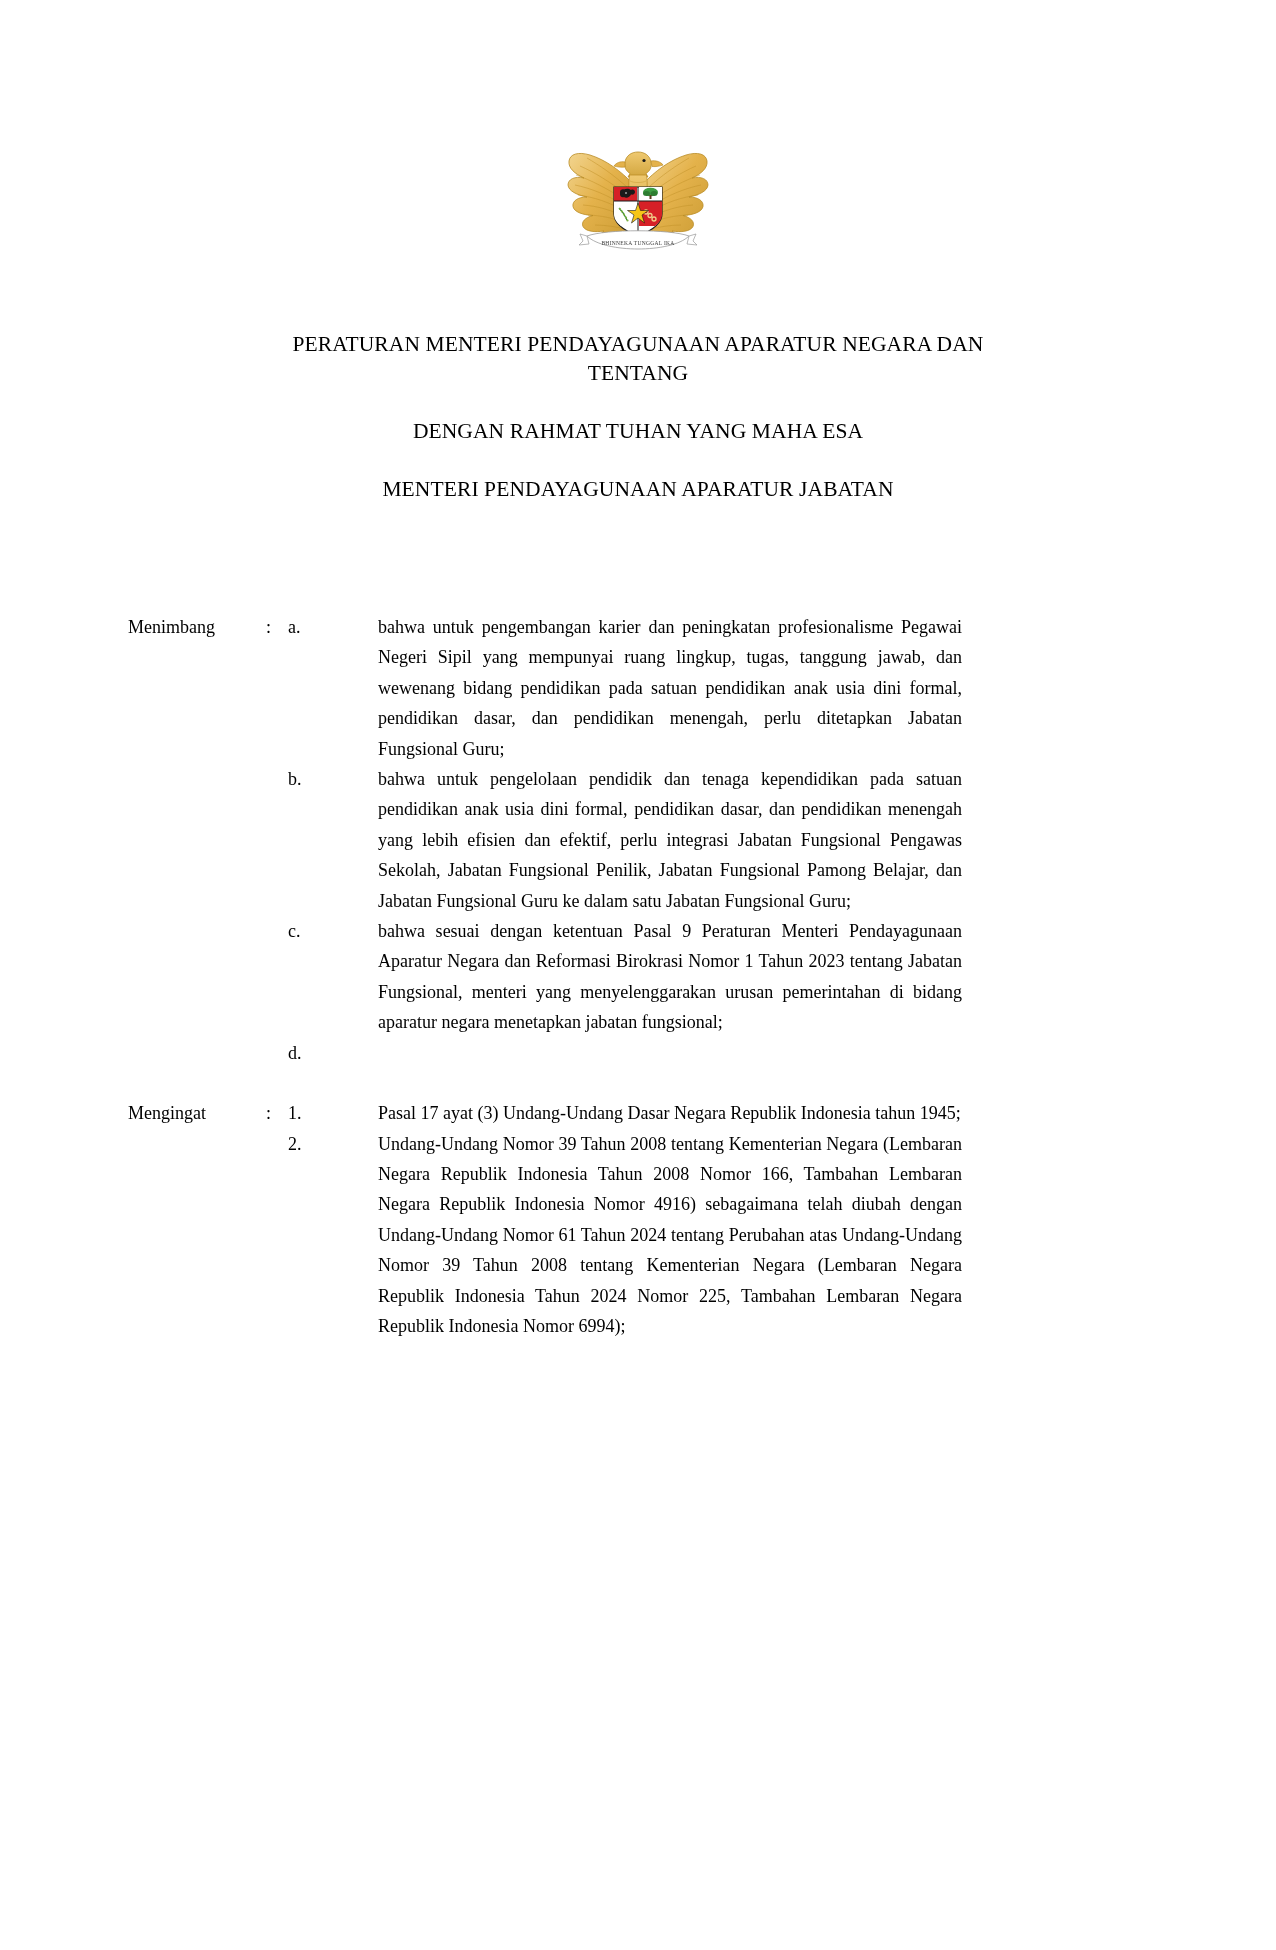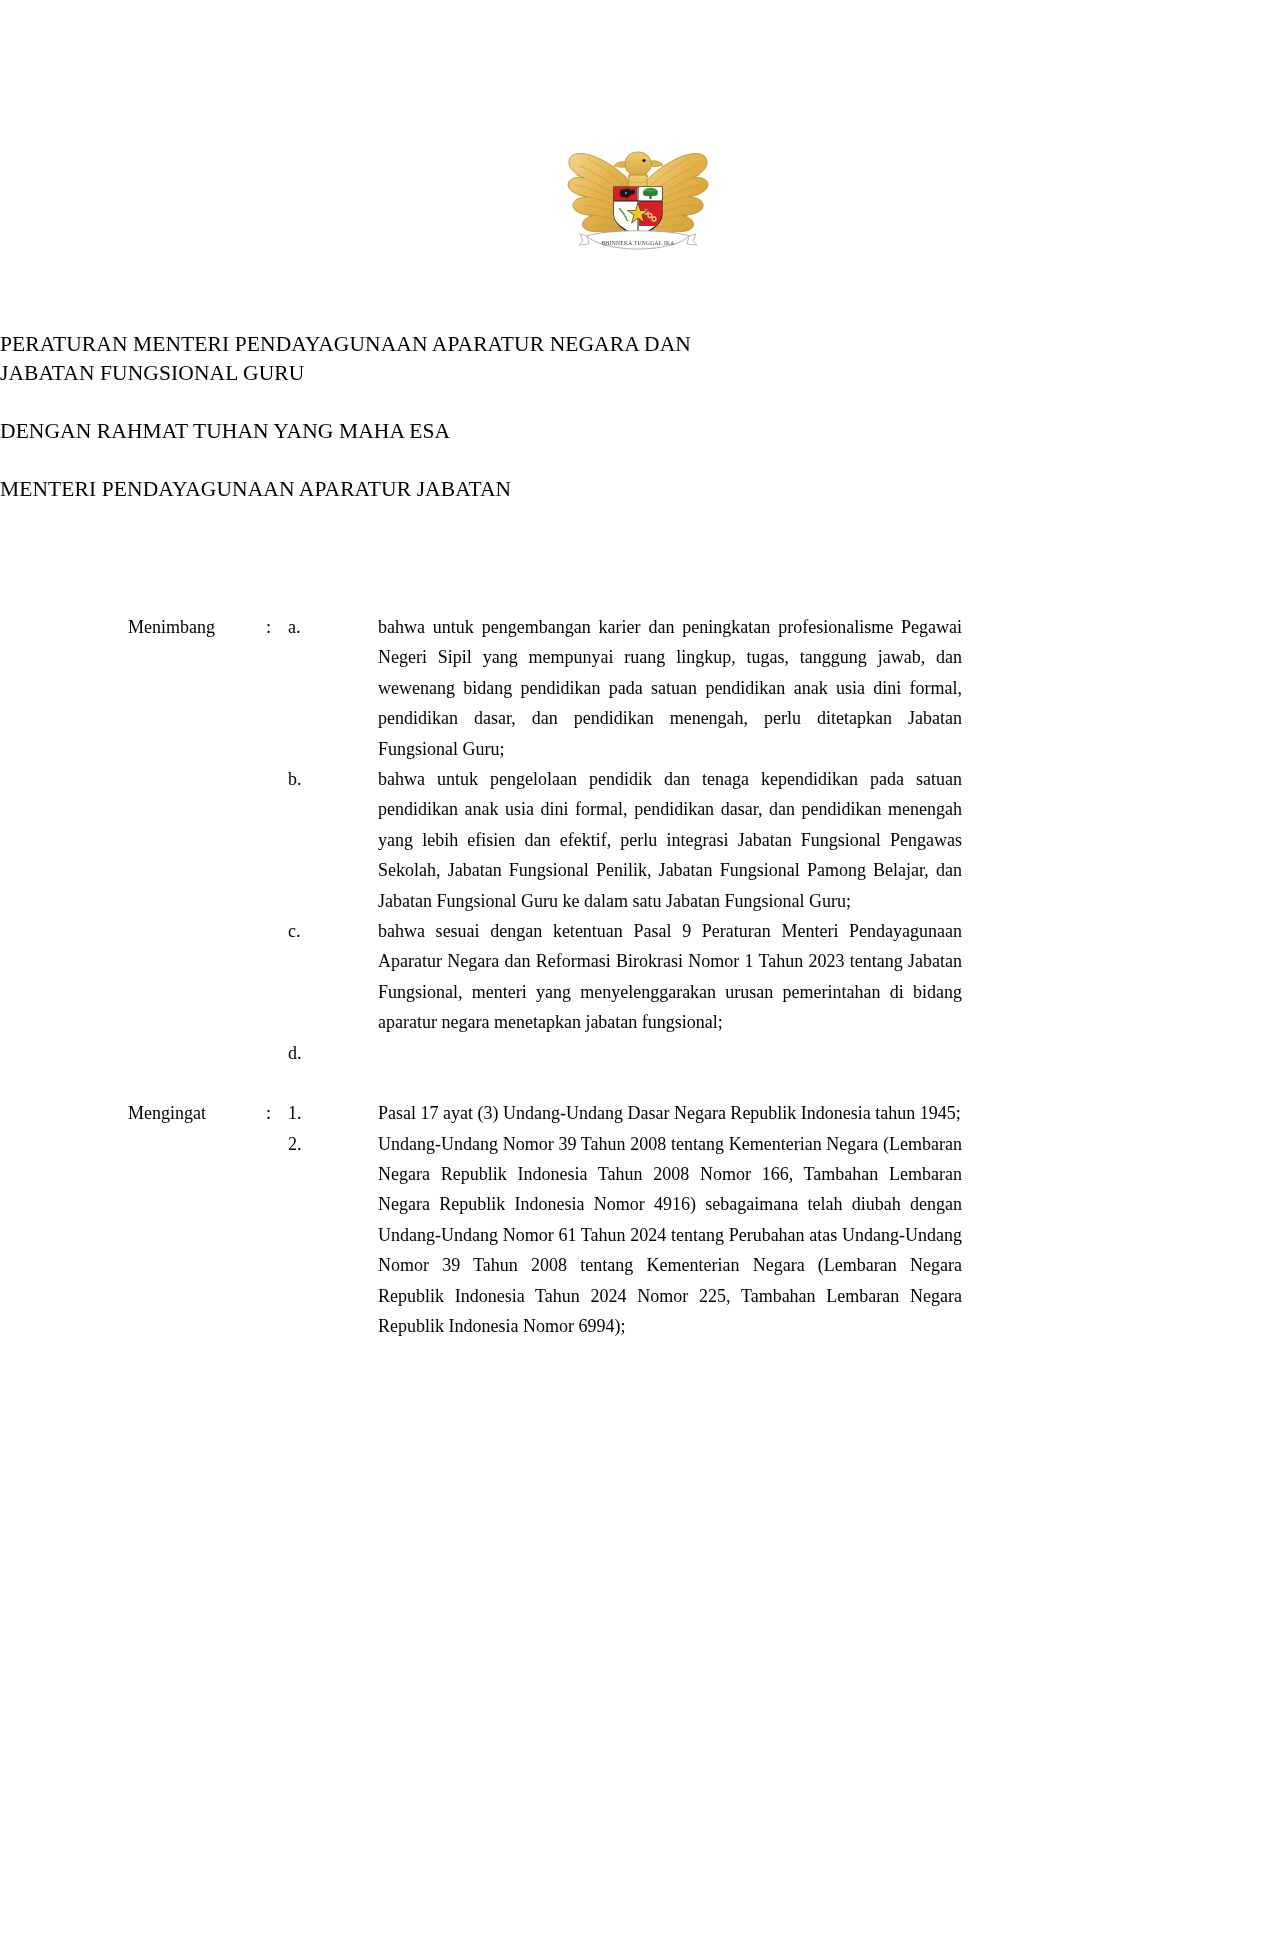--- a/index.html
+++ b/index.html
@@ -34,21 +34,21 @@
     width: 160px;
     height: 118px;
   }
 
   
   .title-block {
     position: absolute;
     left: 0;
     top: 330px;
     width: 1276px;
-    text-align: left;
+    text-align: center;
     font-size: 21.5px;
     line-height: 29px;
     letter-spacing: 0.1px;
   }
   .title-line { white-space: nowrap; }
   .gap-1 { height: 29px; }
   .gap-2 { height: 29px; }
 
   
   .body {
@@ -246,21 +246,21 @@
           <path d="M58 196 L44 192 L50 206 L42 214 L62 212 Z" fill="#FFFFFF" stroke="#9A9A9A" stroke-width="1.4"></path>
           <path d="M262 196 L276 192 L270 206 L278 214 L258 212 Z" fill="#FFFFFF" stroke="#9A9A9A" stroke-width="1.4"></path>
           <text x="160" y="213" text-anchor="middle" font-size="11" font-family="'Liberation Serif', serif" fill="#3A3A3A" letter-spacing="0.6">BHINNEKA TUNGGAL IKA</text>
         </g>
       </svg>
     </span>
   </div>
 
   <div class="title-block">
     <div class="title-line">PERATURAN MENTERI PENDAYAGUNAAN APARATUR NEGARA DAN</div>
-    <div class="title-line">JABATAN FUNGSIONAL GURU</div>
+    <div class="title-line">TENTANG</div>
     <div class="gap-1"></div>
     <div class="title-line">DENGAN RAHMAT TUHAN YANG MAHA ESA</div>
     <div class="gap-2"></div>
     <div class="title-line">MENTERI PENDAYAGUNAAN APARATUR JABATAN</div>
   </div>
 
   <div class="body">
 
     <div class="clause">
       <div class="label-col">Menimbang</div>

